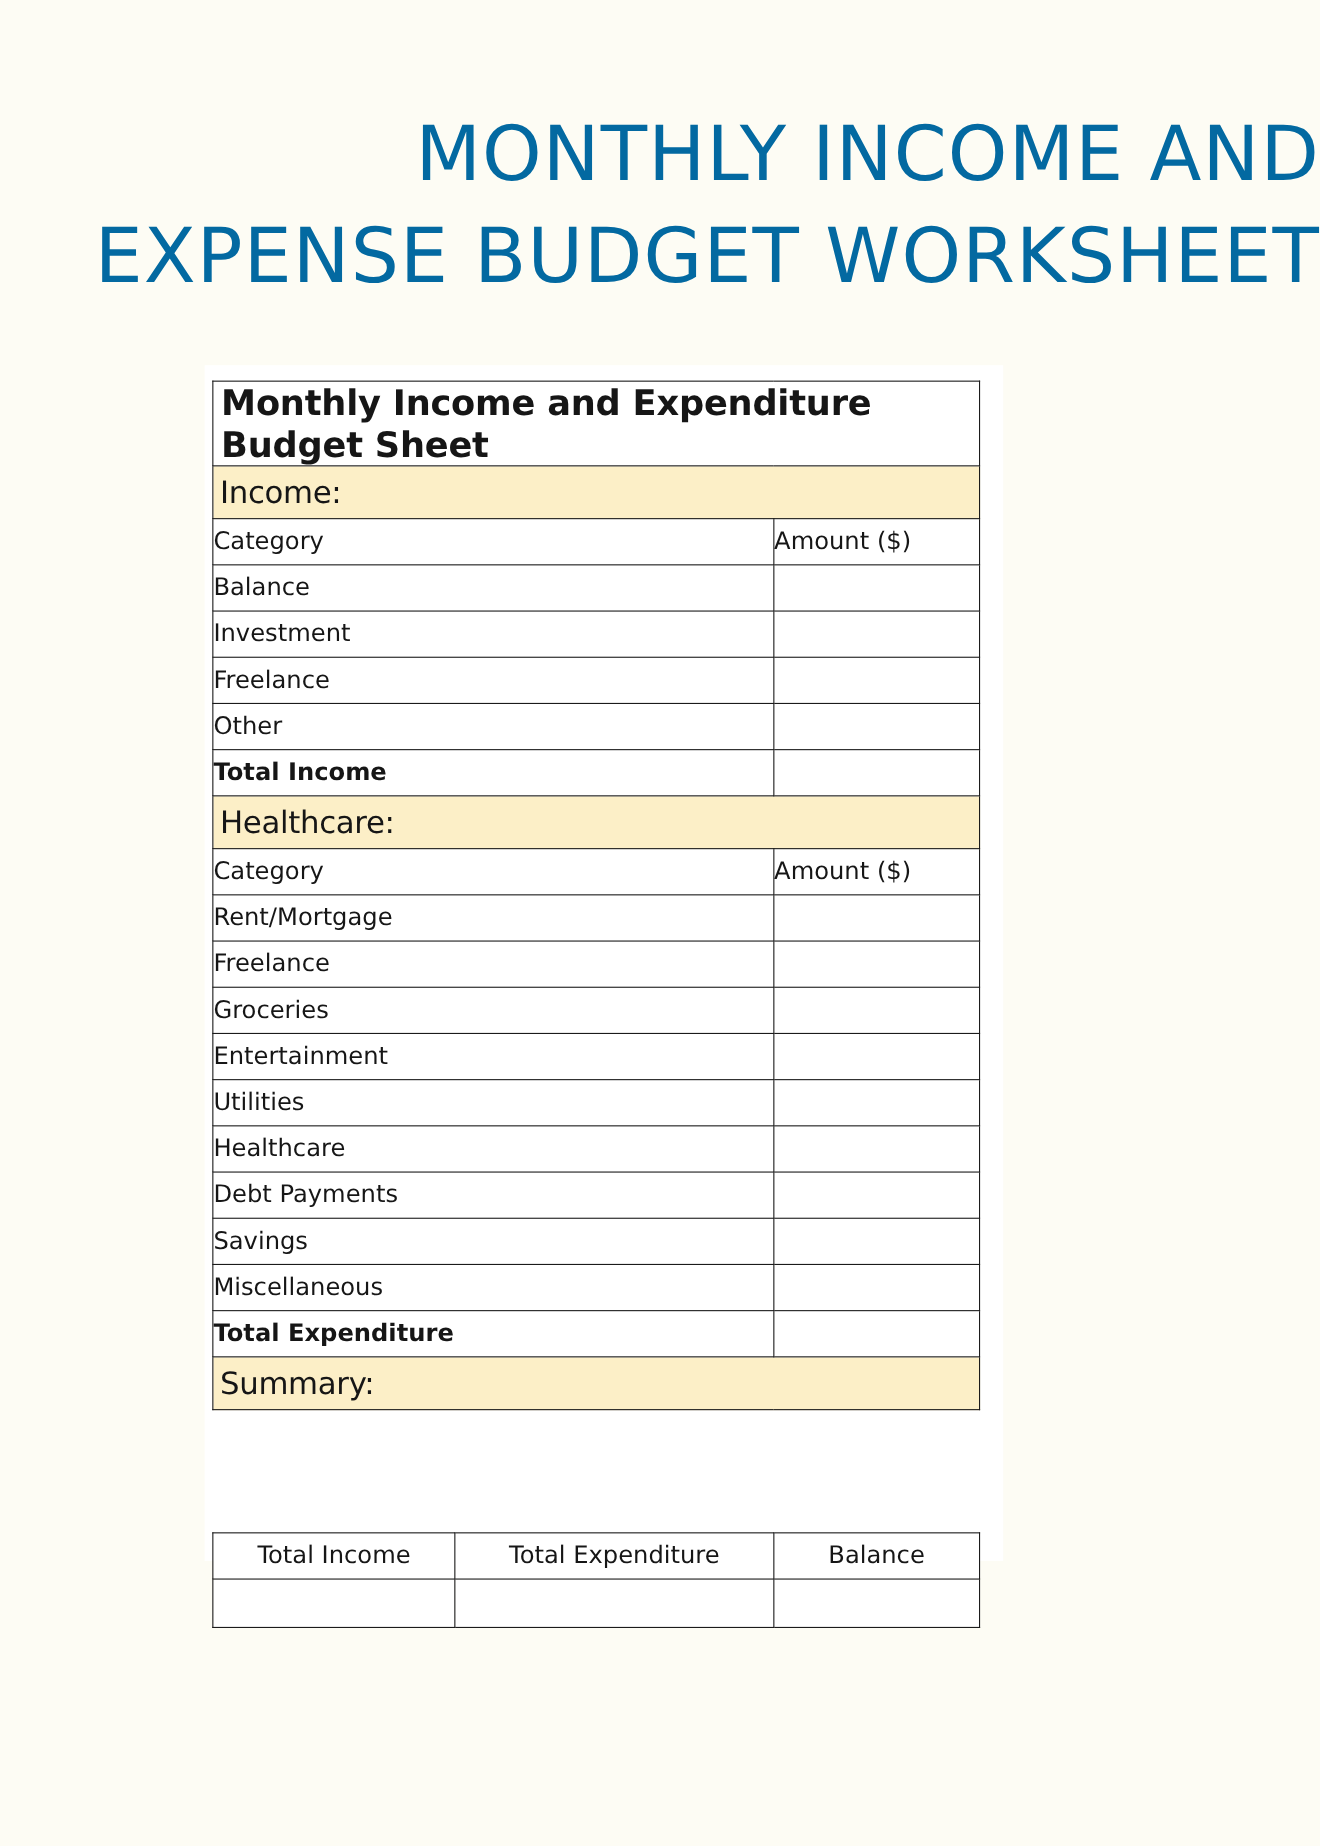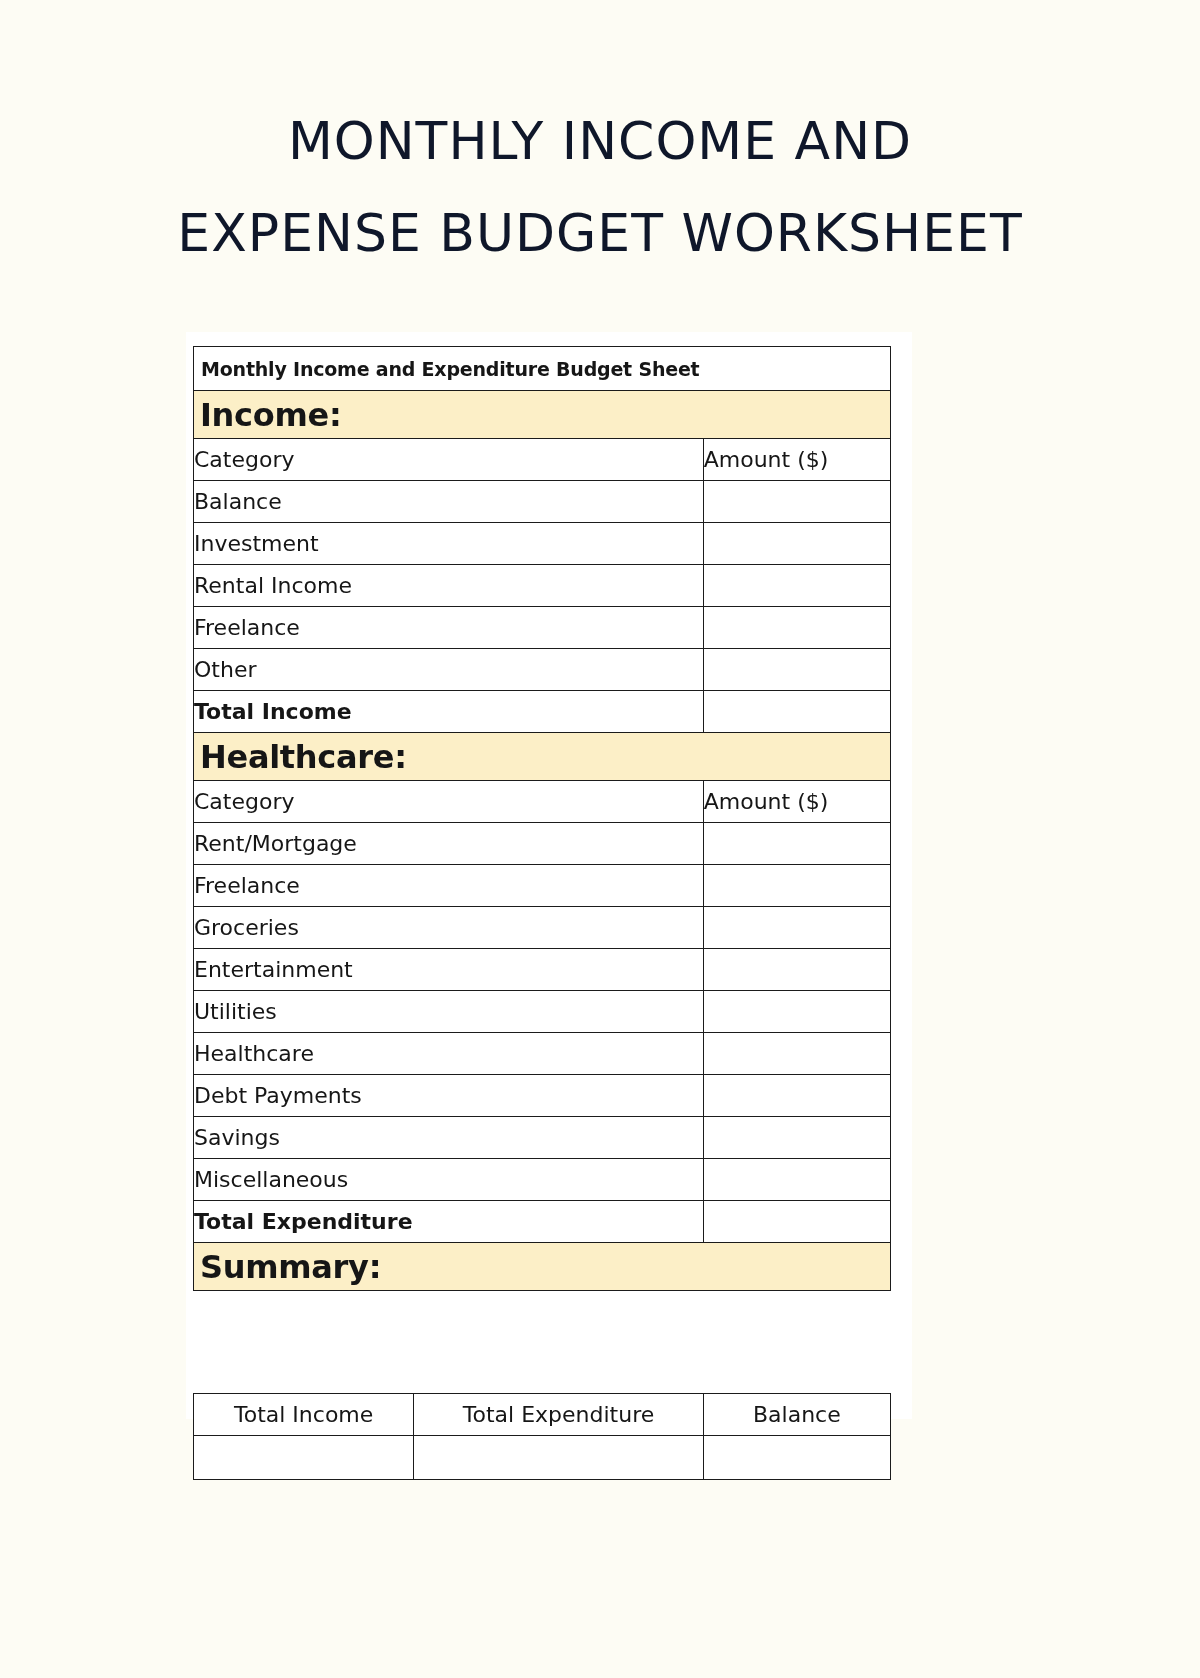--- a/index.html
+++ b/index.html
@@ -20,24 +20,24 @@
     height: 1678px;
     background: #FDFCF4;
   }
 
   
   .wm-title {
     position: absolute;
     left: 0;
     top: 95px;
     width: 1200px;
-    text-align: center;
-    color: #0f172a;
-    font-family: "DejaVu Sans", sans-serif;
-    font-size: 52px;
+    text-align: right;
+    color: #0369a1;
+    font-family: "DejaVu Sans", sans-serif;
+    font-size: 69px;
     font-weight: 400;
     line-height: 92px;
     letter-spacing: 1px;
     white-space: pre-line;
     user-select: none;
   }
 
   
   .sheet-card {
     position: absolute;
@@ -74,33 +74,33 @@
   .cell-center {
     text-align: left;
   }
   .cell-bold {
     font-weight: bold;
   }
 
   
   .row-sheet-title td {
     height: 43px;
-    font-size: 19px;
+    font-size: 32px;
     font-weight: bold;
     text-align: left;
     padding-left: 7px;
     letter-spacing: -0.2px;
   }
 
   
   .row-section td {
     background: #FCEFC7;
     height: 47px;
-    font-size: 32px;
-    font-weight: bold;
+    font-size: 28px;
+    font-weight: normal;
     text-align: left;
     padding-left: 6px;
     letter-spacing: -0.3px;
   }
 
   
   .summary-table {
     position: absolute;
     left: 193px;
     top: 1393px;
@@ -156,24 +156,20 @@
 
       <tr>
         <td class="cell-center">Balance</td>
         <td class="cell-center"></td>
       </tr>
       <tr>
         <td class="cell-center">Investment</td>
         <td class="cell-center"></td>
       </tr>
       <tr>
-        <td class="cell-center">Rental Income</td>
-        <td class="cell-center"></td>
-      </tr>
-      <tr>
         <td class="cell-center">Freelance</td>
         <td class="cell-center"></td>
       </tr>
       <tr>
         <td class="cell-center">Other</td>
         <td class="cell-center"></td>
       </tr>
 
       <tr>
         <td class="cell-center cell-bold">Total Income</td>

